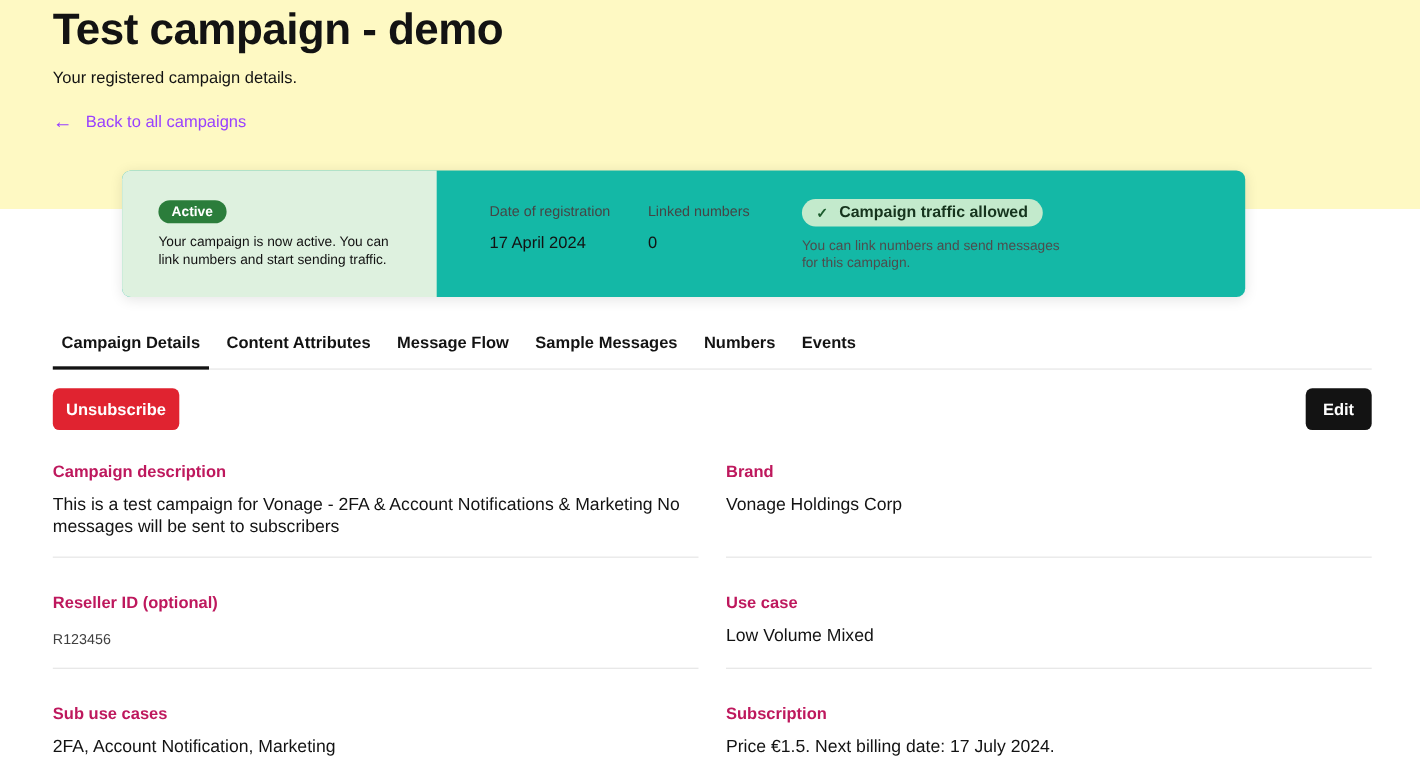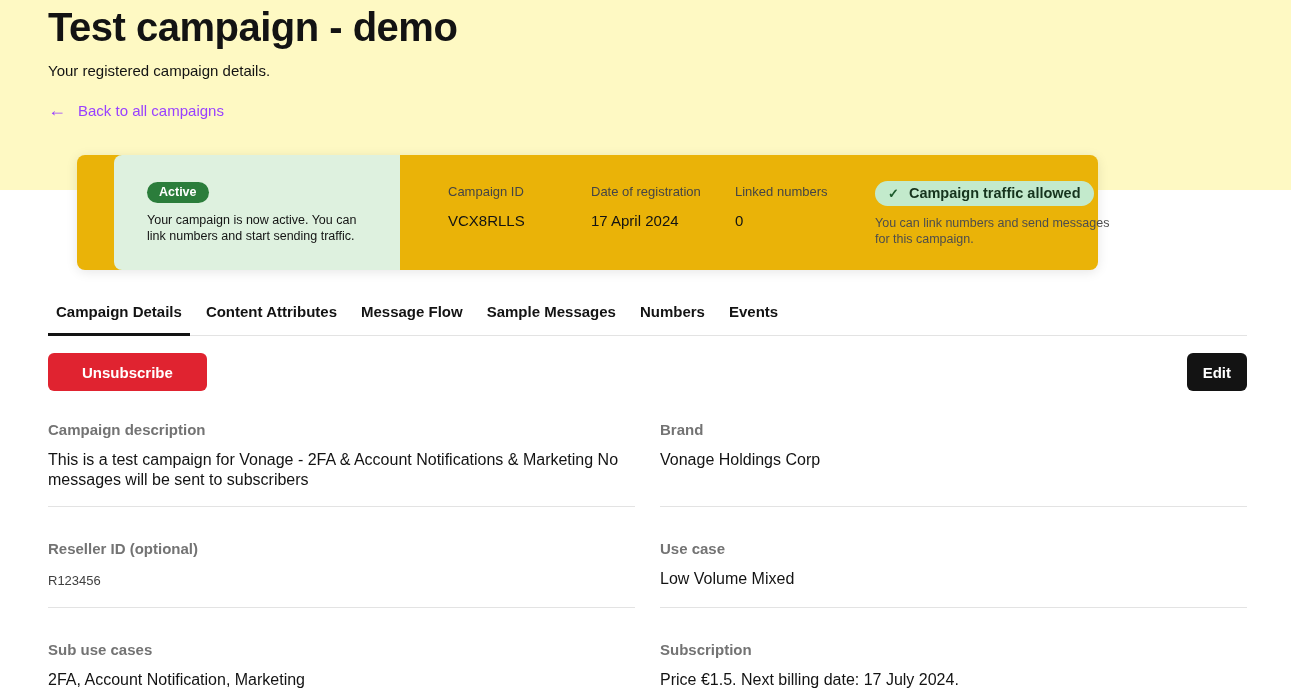--- a/index.html
+++ b/index.html
@@ -40,28 +40,27 @@
     color: #9941ff;
     font-size: 15px;
     text-decoration: none;
     cursor: pointer;
   }
   .back-link .arrow { font-size: 18px; line-height: 15px; }
 
   
   .status-card {
     position: relative;
-    margin: -35px 0 0 77px;
+    margin: -35px 0 0 111px;
     width: 1021px;
     height: 115px;
-    background: #eab308;
+    background: #14b8a6;
     border-radius: 8px;
     box-shadow: 0 2px 12px rgba(0,0,0,0.10);
     display: flex;
-    padding-left: 37px;
   }
   .card-green {
     width: 286px;
     flex: 0 0 286px;
     background: #def1df;
     border-radius: 8px 0 0 8px;
     padding: 27px 26px 0 33px;
   }
   .active-badge {
     display: inline-block;
@@ -148,21 +147,21 @@
   }
   .btn {
     border: none;
     border-radius: 6px;
     height: 38px;
     font-size: 15px;
     font-weight: bold;
     font-family: "Liberation Sans", sans-serif;
     color: #ffffff;
     cursor: pointer;
-    padding: 0 34px;
+    padding: 0 12px;
   }
   .btn-unsubscribe { background: #e02330; }
   .btn-edit { background: #131313; padding: 0 16px; }
 
   
   .details {
     display: grid;
     grid-template-columns: 1fr 1fr;
     column-gap: 25px;
     row-gap: 34px;
@@ -170,21 +169,21 @@
     margin-top: 31px;
   }
   .field {
     border-bottom: 1px solid #e3e3e3;
     padding-bottom: 16px;
   }
   .field-label {
     font-size: 15px;
     line-height: 16px;
     font-weight: bold;
-    color: #737373;
+    color: #be185d;
   }
   .field-value {
     margin-top: 12px;
     font-size: 16px;
     line-height: 20px;
     color: #131313;
   }
   .field-value.small { font-size: 13px; color: #3f3f3f; margin-top: 14px; }
   .field-value .bold { font-weight: normal; }
 </style>
@@ -199,24 +198,20 @@
     <span>Back to all campaigns</span>
   </a>
 </div>
 
 <div class="status-card">
   <div class="card-green">
     <span class="active-badge">Active</span>
     <div class="green-text">Your campaign is now active. You can link numbers and start sending traffic.</div>
   </div>
   <div class="card-white">
-    <div class="stat stat-campaign-id">
-      <div class="stat-label">Campaign ID</div>
-      <div class="stat-value">VCX8RLLS</div>
-    </div>
     <div class="stat stat-date">
       <div class="stat-label">Date of registration</div>
       <div class="stat-value">17 April 2024</div>
     </div>
     <div class="stat stat-linked">
       <div class="stat-label">Linked numbers</div>
       <div class="stat-value">0</div>
     </div>
     <div class="traffic">
       <span class="traffic-badge">

